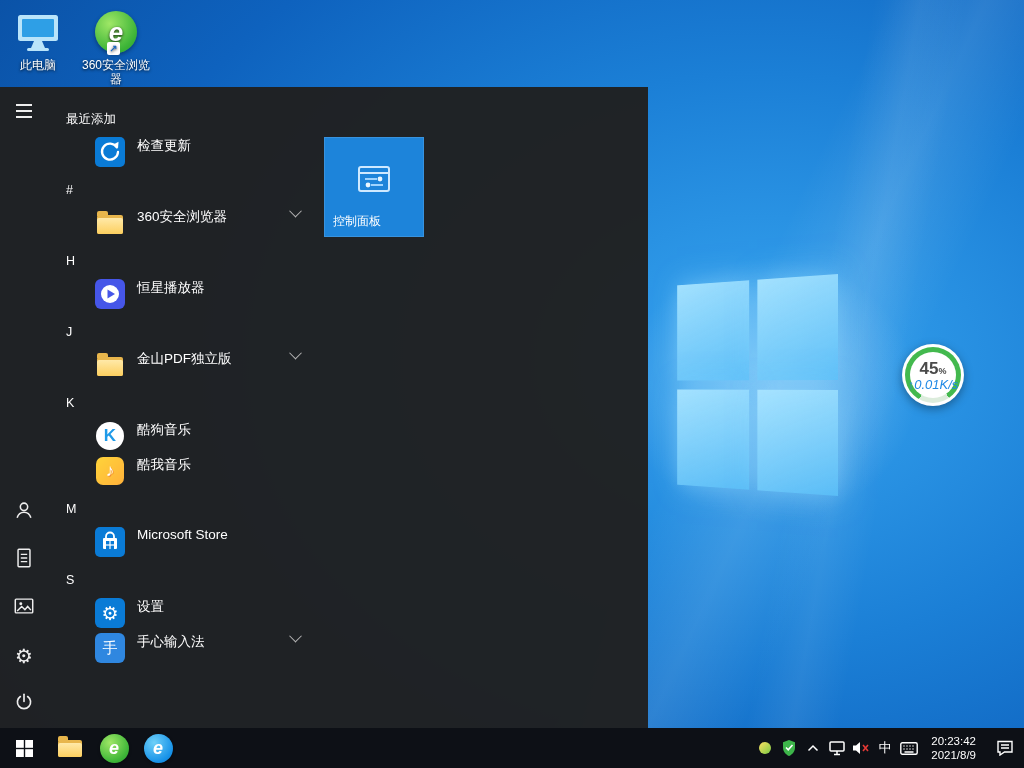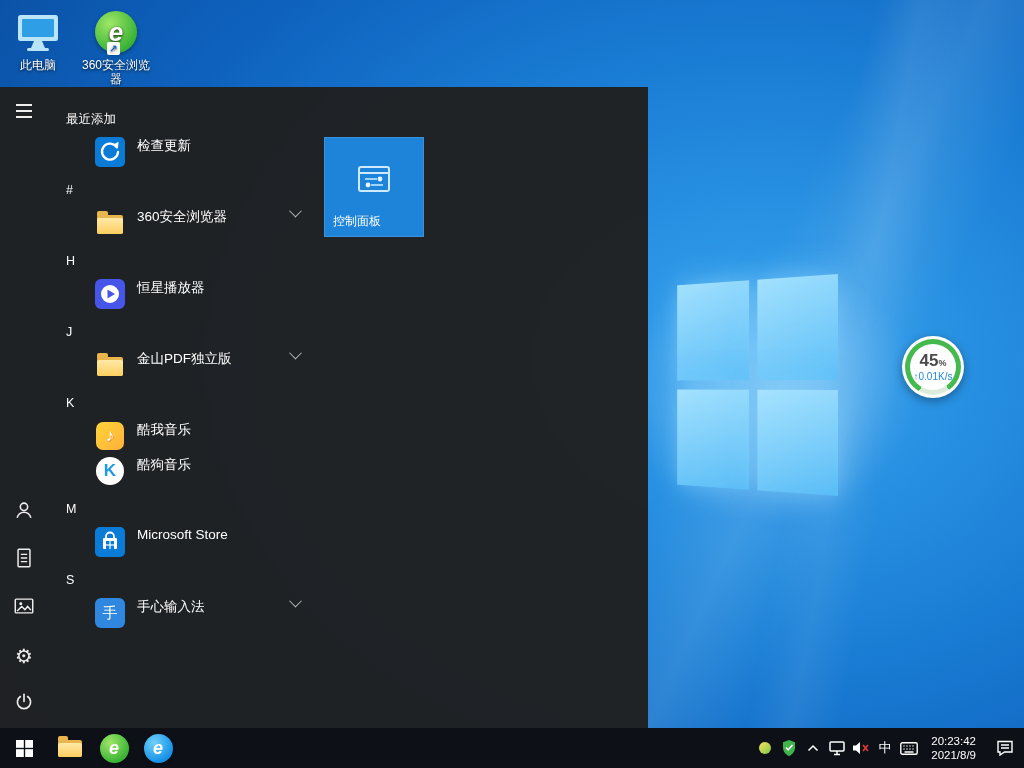--- a/index.html
+++ b/index.html
@@ -86,30 +86,30 @@
   .orb.green{background:radial-gradient(circle at 35% 30%, #9fe766, #3cb437 70%, #2d9a2c);}
   .orb.blue{background:radial-gradient(circle at 35% 30%, #6fd0f8, #1792e8 70%, #0f7bd0);}
   .tray{margin-left:auto;display:flex;align-items:center;height:40px;}
   .tray-ic{width:24px;height:40px;display:flex;align-items:center;justify-content:center;cursor:pointer;}
   .dot360{width:12px;height:12px;border-radius:50%;background:linear-gradient(135deg,#ffe163,#7ac943);}
   .ime{font-size:13px;color:#fff;}
   .clock{height:40px;display:flex;flex-direction:column;align-items:flex-end;justify-content:center;
     font-size:11.5px;line-height:14px;padding:0 10px;cursor:pointer;white-space:nowrap;}
   .action-btn{width:38px;height:40px;display:flex;align-items:center;justify-content:center;cursor:pointer;}
   
-  .speed{position:absolute;left:902px;top:336px;width:62px;height:62px;cursor:pointer;z-index:4;}
+  .speed{position:absolute;left:902px;top:344px;width:62px;height:62px;cursor:pointer;z-index:4;}
   .ring{position:absolute;inset:0;border-radius:50%;background:#fff;box-shadow:0 3px 10px rgba(0,0,0,.35);}
   .ring::before{content:"";position:absolute;inset:3px;border-radius:50%;
     background:conic-gradient(from 210deg, #43b94e 0 82%, #dcecdc 82% 100%);}
   .ring::after{content:"";position:absolute;inset:8px;border-radius:50%;background:#fff;}
   .speed .txt{position:absolute;inset:8px;display:flex;flex-direction:column;align-items:center;justify-content:center;z-index:2;}
   .pct-row{display:flex;align-items:baseline;line-height:16px;}
   .pct{font-size:17px;font-weight:bold;color:#4a4a4a;}
   .pct-sign{font-size:9px;color:#4a4a4a;font-weight:bold;}
-  .spd{font-size:10px;color:#1e88e5;line-height:11px;white-space:nowrap;}
+  .spd{font-size:13px;color:#1e88e5;line-height:11px;white-space:nowrap;font-style:italic;}
 </style>
 </head>
 <body>
 
 <div class="desktop">
   <div class="beam beam1"></div>
   <div class="beam beam2"></div>
   <div class="logo-glow"></div>
   <div class="win-logo">
     <div class="pane"></div>
@@ -247,30 +247,30 @@
           <span class="ic-folder"></span>
         </span>
       <span class="lbl">金山PDF独立版</span>
       <span class="chev"></span>
     </div>
 
     <div class="app-header">K</div>
 
     <div class="app-row">
       <span class="ic">
+          <span class="ic-kugou"></span>
+        </span>
+      <span class="lbl">酷狗音乐</span>
+    </div>
+
+    <div class="app-row">
+      <span class="ic">
           <span class="ic-kuwo"></span>
         </span>
       <span class="lbl">酷我音乐</span>
-    </div>
-
-    <div class="app-row">
-      <span class="ic">
-          <span class="ic-kugou"></span>
-        </span>
-      <span class="lbl">酷狗音乐</span>
     </div>
 
     <div class="app-header">M</div>
 
     <div class="app-row">
       <span class="ic">
         <svg width="30" height="30" viewBox="0 0 30 30">
             <rect width="30" height="30" rx="5" fill="#0a7bd6"></rect>
             <path d="M11 11V9.5a4 4 0 0 1 8 0V11" fill="none" stroke="#fff" stroke-width="1.8"></path>
             <rect x="8" y="11" width="14" height="11" rx="1" fill="#fff"></rect>
@@ -280,20 +280,26 @@
               <rect x="11" y="18.6" width="3.4" height="3.4"></rect>
               <rect x="15.6" y="18.6" width="3.4" height="3.4"></rect>
             </g>
           </svg>
       </span>
       <span class="lbl">Microsoft Store</span>
     </div>
 
     <div class="app-header">S</div>
 
+    <div class="app-row">
+      <span class="ic">
+          <span class="ic-settings"></span>
+        </span>
+      <span class="lbl">设置</span>
+    </div>
 
     <div class="app-row">
       <span class="ic">
           <span class="ic-input"></span>
         </span>
       <span class="lbl">手心输入法</span>
       <span class="chev"></span>
     </div>
   </div>
 

